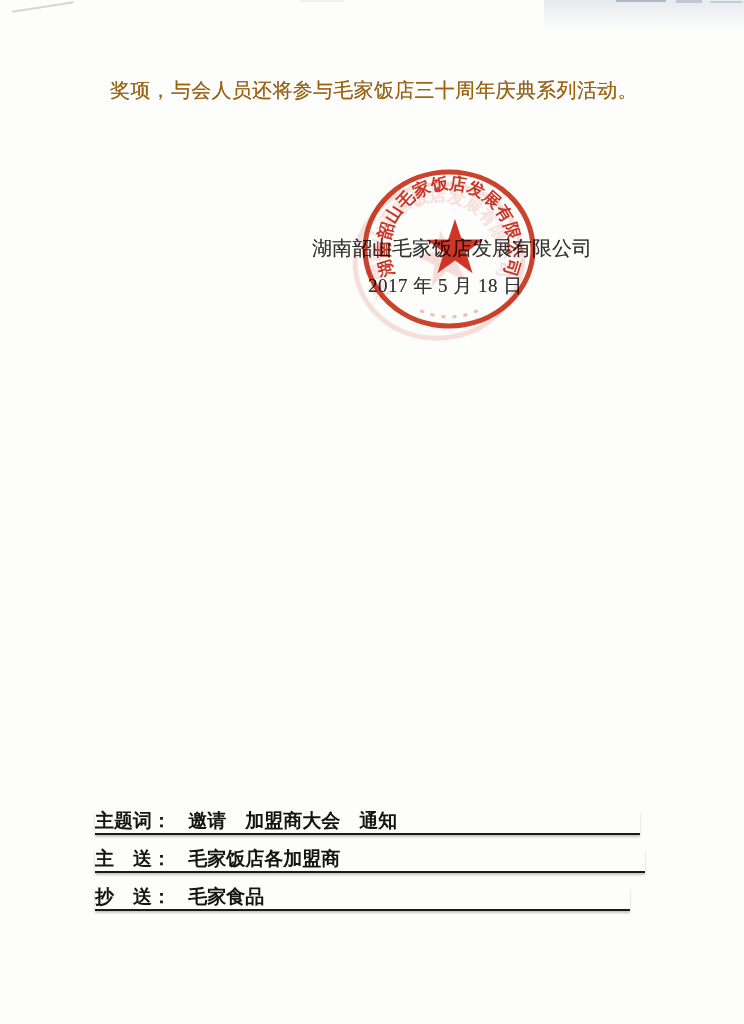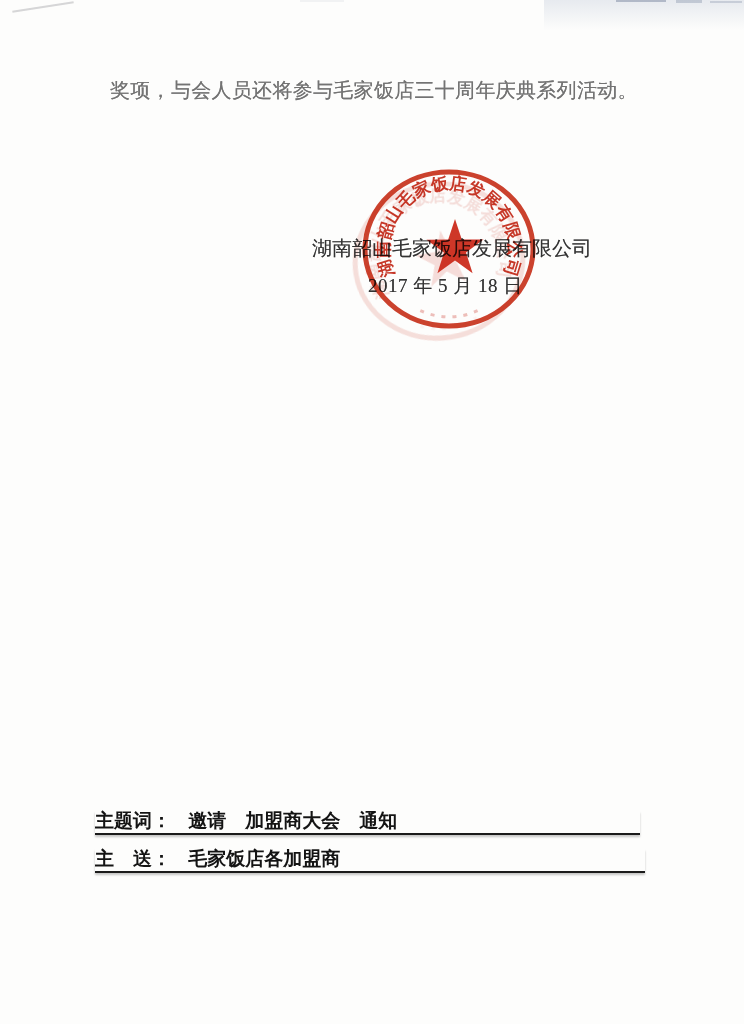--- a/index.html
+++ b/index.html
@@ -20,21 +20,21 @@
   }
   .streak{position:absolute;background:rgba(110,125,150,0.45);pointer-events:none;}
   .streak.s1{top:0;left:616px;width:50px;height:2px;}
   .streak.s2{top:0;left:676px;width:26px;height:3px;opacity:.7;}
   .streak.s3{top:1px;left:710px;width:32px;height:2px;opacity:.6;}
   .streak.s4{top:6px;left:12px;width:62px;height:2px;transform:rotate(-9deg);background:rgba(140,140,145,0.35);}
   .streak.s5{top:0;left:300px;width:44px;height:2px;opacity:.18;}
   
   .body-line{
     position:absolute;margin:0;white-space:nowrap;
-    font-size:20px;letter-spacing:0.3px;color:#737373;
+    font-size:20px;letter-spacing:0.3px;color:#a16207;
     text-shadow:0 0 0.6px rgba(40,40,40,0.55);
   }
   .line1{left:110px;top:77px;}
   .line2{left:150px;top:122px;}
   
   .company{
     position:absolute;left:312px;top:235px;white-space:nowrap;
     font-size:20px;color:#333;text-shadow:0 0 0.6px rgba(40,40,40,0.5);
   }
   .date{
@@ -105,14 +105,18 @@
   </svg>
 
   <div class="frow r2">
     <span class="flabel">主　送：</span>
     <span class="fvalue">毛家饭店各加盟商</span>
   </div>
   <div class="frow r1">
     <span class="flabel">主题词：</span>
     <span class="fvalue">邀请　加盟商大会　通知</span>
   </div>
+  <div class="frow r3">
+    <span class="flabel">抄　送：</span>
+    <span class="fvalue">毛家食品</span>
+  </div>
 
 </div>
 
 </body></html>

